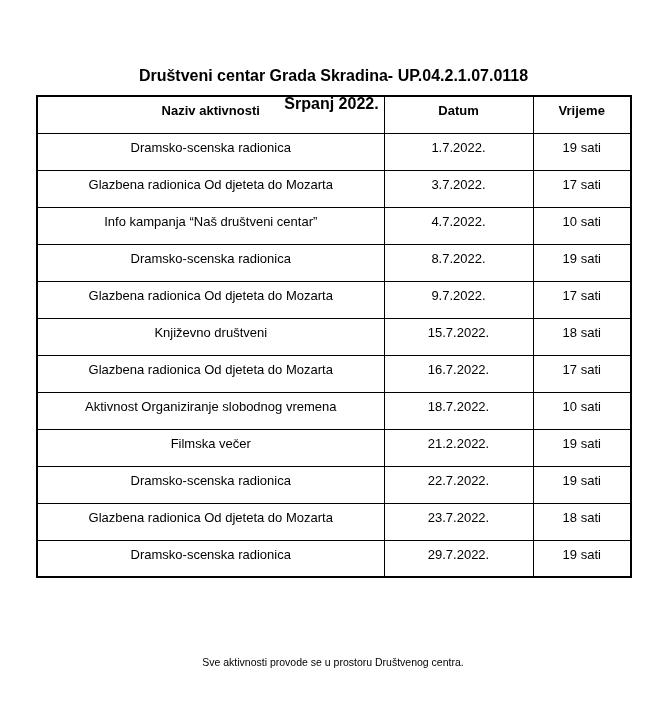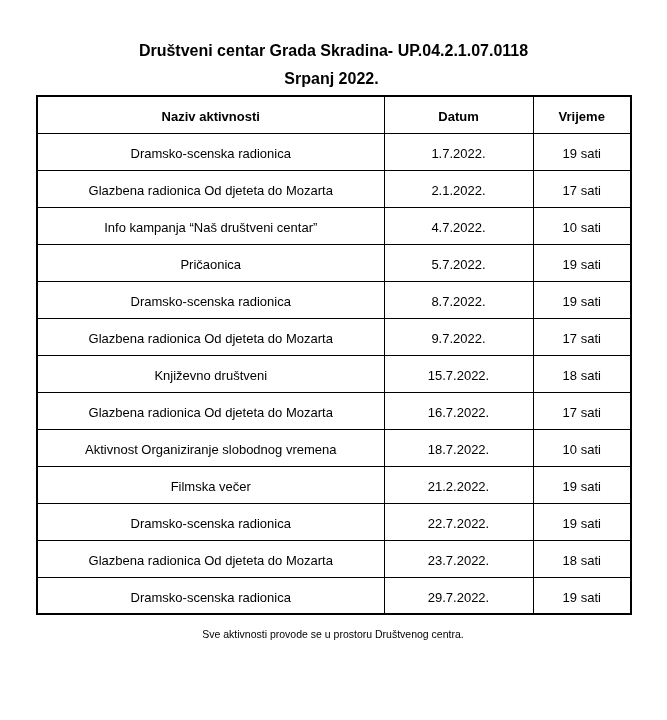--- a/index.html
+++ b/index.html
@@ -10,21 +10,21 @@
   .page {
     position: relative;
     width: 667px;
     height: 720px;
     background: #ffffff;
     font-family: "Liberation Sans", sans-serif;
     color: #000000;
     overflow: hidden;
   }
   .title-block {
-    padding-top: 42px;
+    padding-top: 67px;
     text-align: center;
   }
   .doc-title {
     font-size: 16px;
     font-weight: bold;
     line-height: 18px;
     margin: 0;
   }
   .doc-subtitle {
     font-size: 16px;
@@ -44,34 +44,34 @@
   table.schedule col.c-activity { width: 347px; }
   table.schedule col.c-date     { width: 149px; }
   table.schedule col.c-time     { width: 98px;  }
   table.schedule th,
   table.schedule td {
     border: 1px solid #000000;
     height: 37px;
     box-sizing: border-box;
     vertical-align: top;
     text-align: center;
-    padding: 12px 4px 2px 4px;
+    padding: 6px 4px 2px 4px;
     font-size: 13px;
     line-height: 15px;
     overflow: hidden;
     white-space: nowrap;
     margin-left: 32px;
   }
   table.schedule th {
     font-weight: bold;
   }
   .footer-note {
     position: absolute;
     left: 36px;
-    top: 628px;
+    top: 656px;
     width: 594px;
     text-align: center;
     font-size: 10.5px;
     line-height: 13px;
   }
 </style>
 </head>
 <body>
 
 <div class="page">
@@ -95,32 +95,27 @@
       </tr>
     </thead>
     <tbody>
         <tr>
           <td>Dramsko-scenska radionica</td>
           <td>1.7.2022.</td>
           <td>19 sati</td>
         </tr>
         <tr>
           <td>Glazbena radionica Od djeteta do Mozarta</td>
-          <td>2.1.2022.</td>
+          <td>3.7.2022.</td>
           <td>17 sati</td>
         </tr>
         <tr>
           <td>Info kampanja “Naš društveni centar”</td>
           <td>4.7.2022.</td>
           <td>10 sati</td>
-        </tr>
-        <tr>
-          <td>Pričaonica</td>
-          <td>5.7.2022.</td>
-          <td>19 sati</td>
         </tr>
         <tr>
           <td>Dramsko-scenska radionica</td>
           <td>8.7.2022.</td>
           <td>19 sati</td>
         </tr>
         <tr>
           <td>Glazbena radionica Od djeteta do Mozarta</td>
           <td>9.7.2022.</td>
           <td>17 sati</td>

